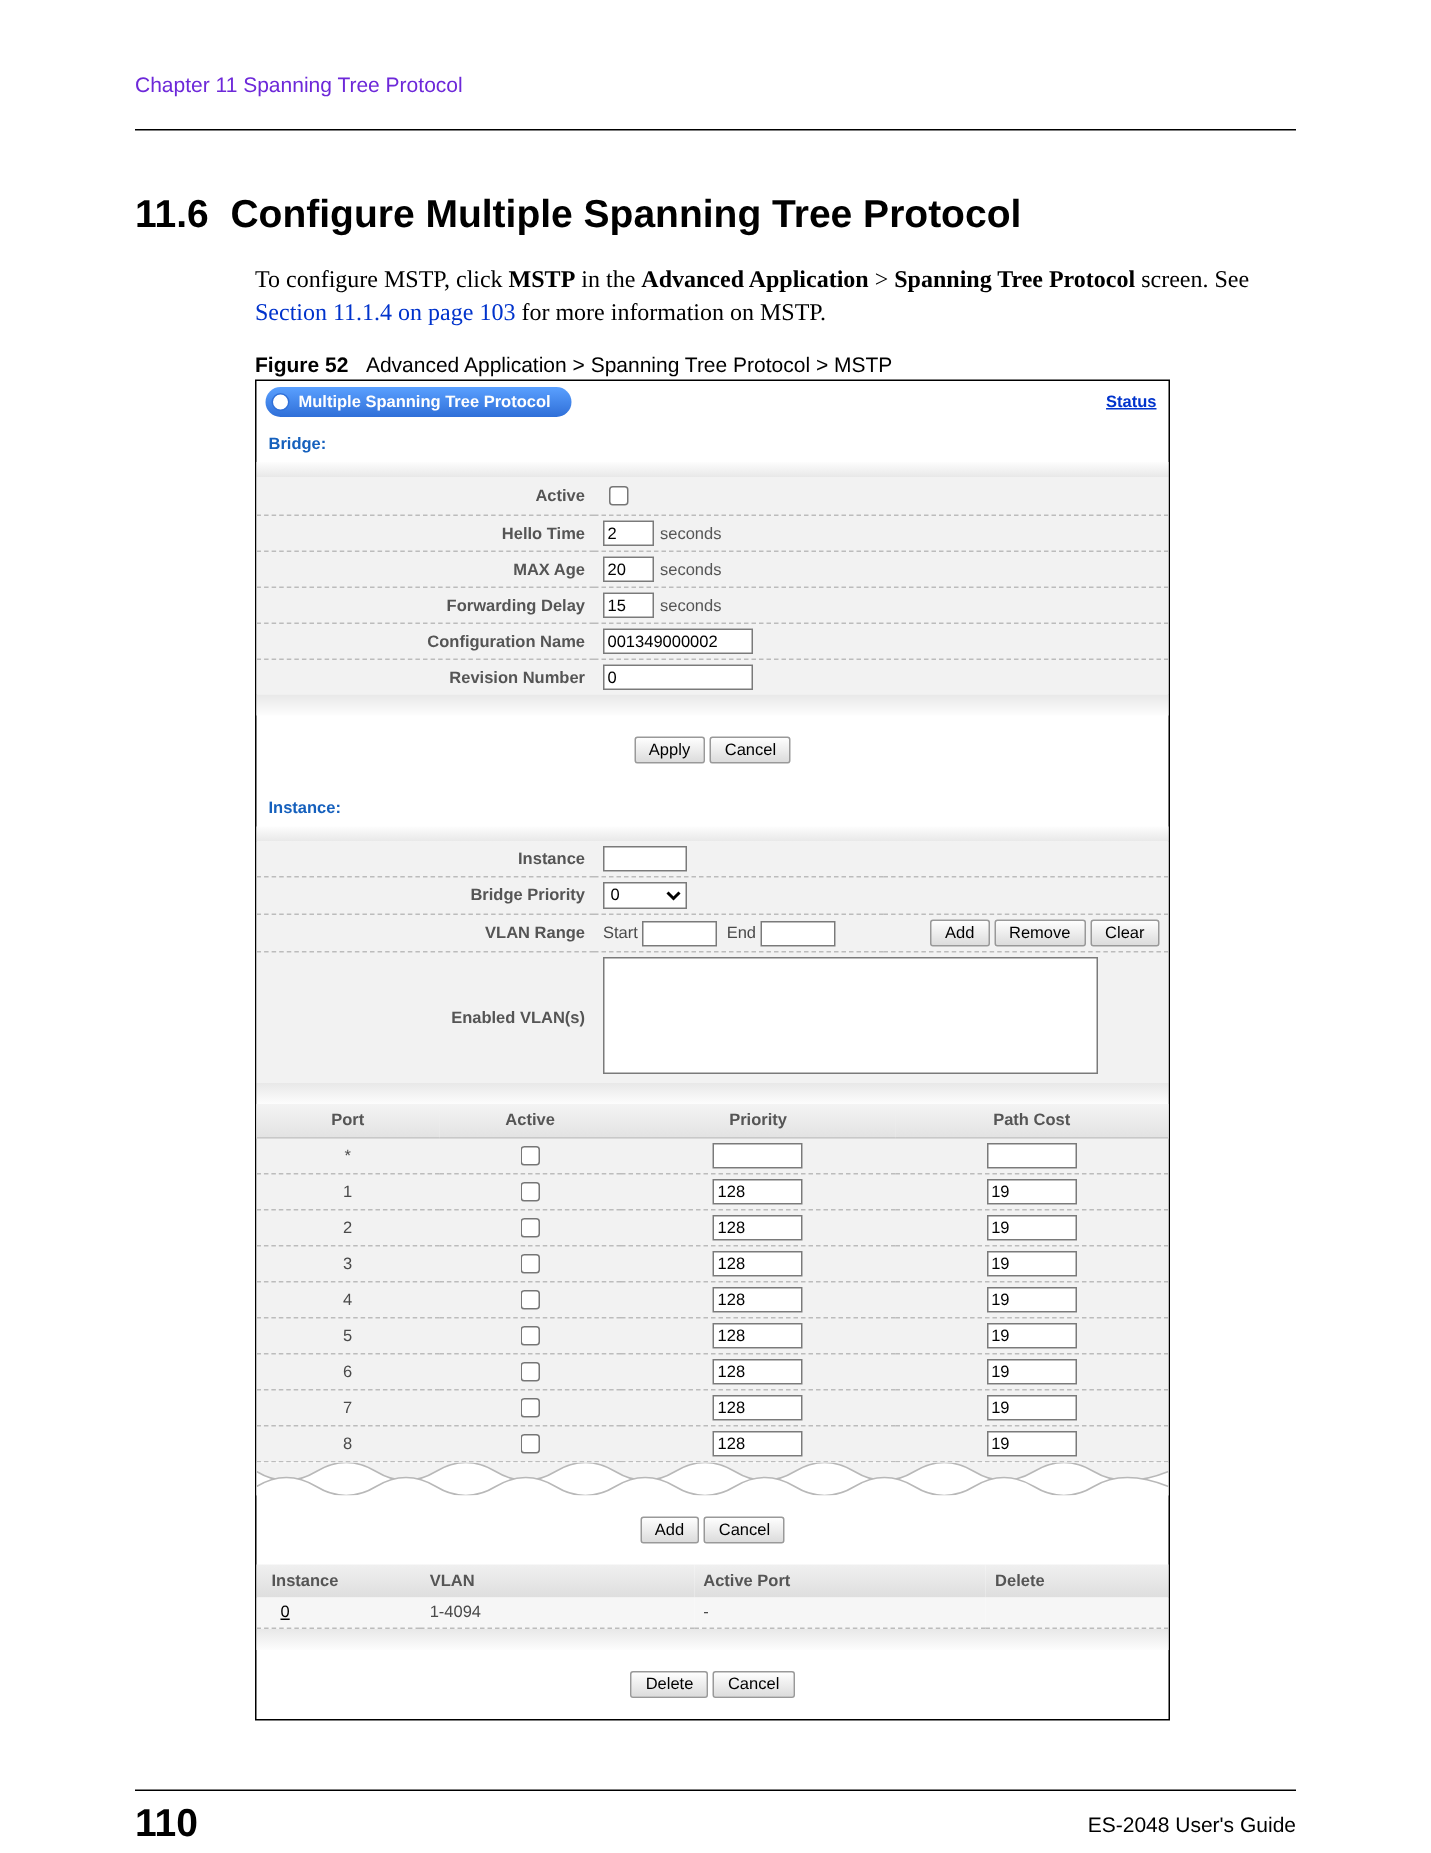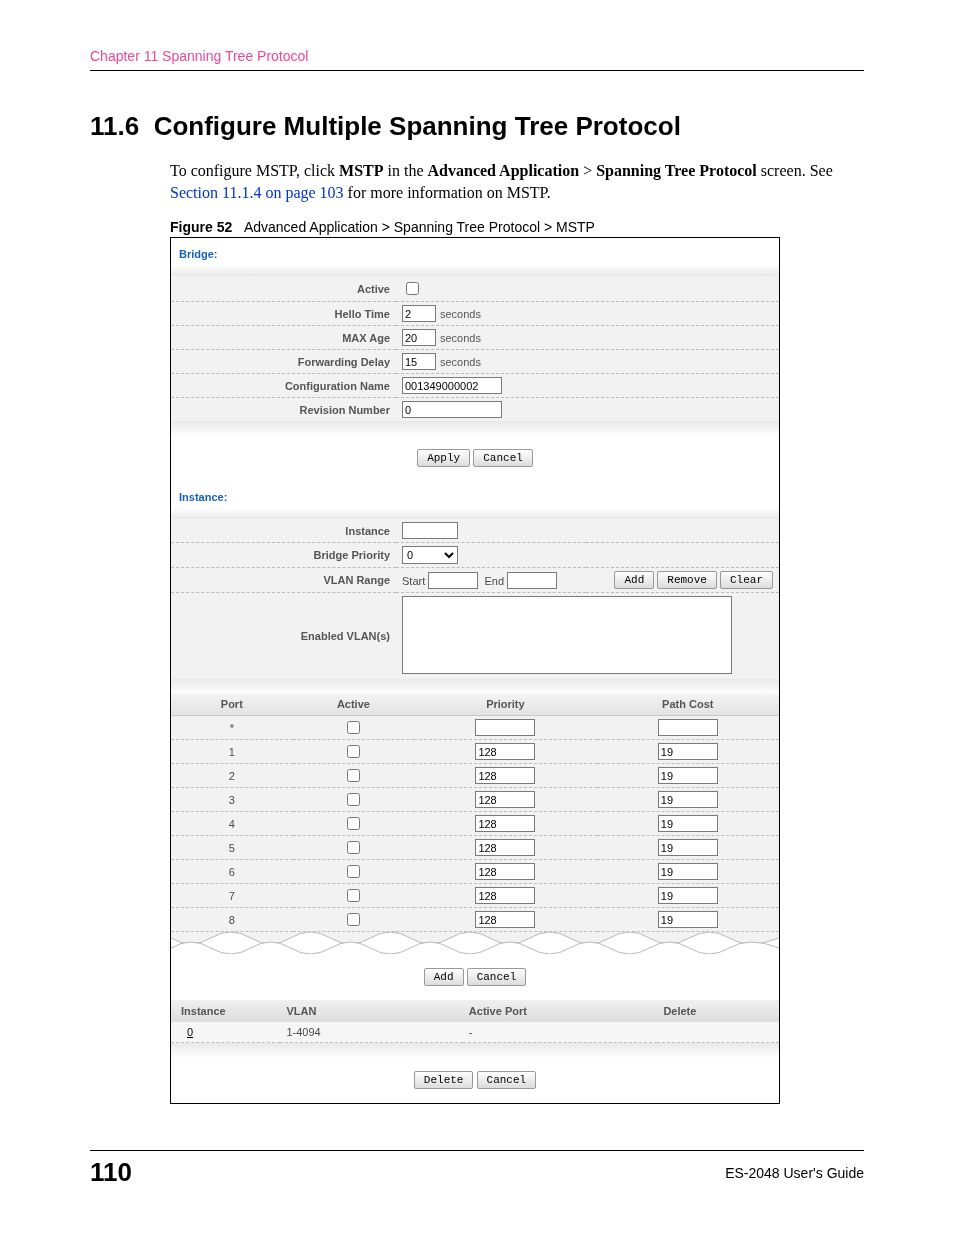--- a/index.html
+++ b/index.html
@@ -10,22 +10,22 @@
     background: #fff;
     color: #000;
     width: 954px;
   }
   .page {
     padding: 48px 90px 40px 90px;
   }
   .chapter-line {
     font-family: Arial, Helvetica, sans-serif;
     font-size: 14px;
-    color: #ec4899;
-    padding-bottom: 6px;
+    color: #6d28d9;
+    padding-bottom: 22px;
     border-bottom: 1px solid #000;
     margin-bottom: 40px;
   }
   h2.section-title {
     font-family: Liberation Sans, sans-serif;
     font-weight: bold;
     font-size: 26px;
     margin: 0 0 18px 0;
   }
   .body-indent {
@@ -126,21 +126,21 @@
   .txt-sm { width: 34px; }
   .txt-md { width: 100px; }
   .sel {
     border: 1px solid #7a7a7a;
     background: #fff;
     font-family: inherit;
     font-size: 11px;
     height: 18px;
   }
   .btn {
-    font-family: Liberation Mono, monospace;
+    font-family: Liberation Sans, sans-serif;
     font-size: 11px;
     padding: 2px 9px;
     border: 1px solid #999;
     background: linear-gradient(#fefefe, #dcdcdc);
     border-radius: 2px;
     cursor: pointer;
   }
   .btn-row {
     text-align: center;
     padding: 14px 0;
@@ -232,20 +232,27 @@
   <p class="body-indent">
     <span>To configure MSTP, click </span><b>MSTP</b><span> in the </span><b>Advanced Application</b><span> &gt; </span><b>Spanning Tree Protocol</b><span> screen. See </span><span class="link">Section 11.1.4 on page 103</span><span> for more information on MSTP.</span>
   </p>
 
   <p class="figcap">
     <b>Figure 52</b>&nbsp;&nbsp;&nbsp;<span>Advanced Application &gt; Spanning Tree Protocol &gt; MSTP</span>
   </p>
 
   <div class="ui-shot">
 
+    <div class="titlebar">
+      <span class="pill">
+        <span class="pill-dot"></span>
+        <span>Multiple Spanning Tree Protocol</span>
+      </span>
+      <a class="status-link">Status</a>
+    </div>
 
     <div class="section-label">Bridge:</div>
     <div class="shadow-bar-top"></div>
 
     <table class="form">
       <tbody>
           <tr>
         <td class="fld-label">Active</td>
         <td><input type="checkbox" style=""></td>
       </tr>

